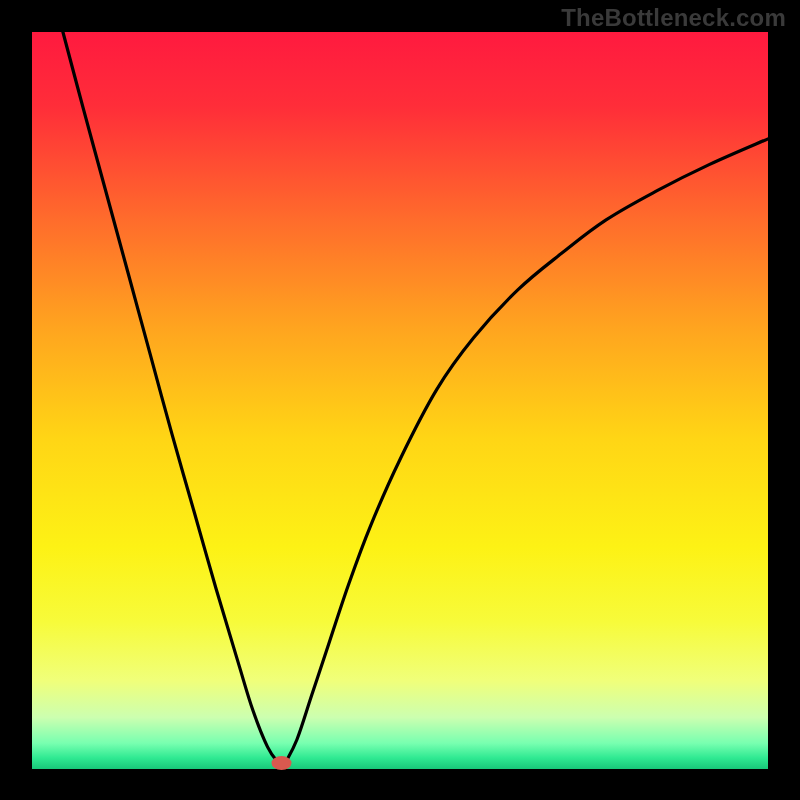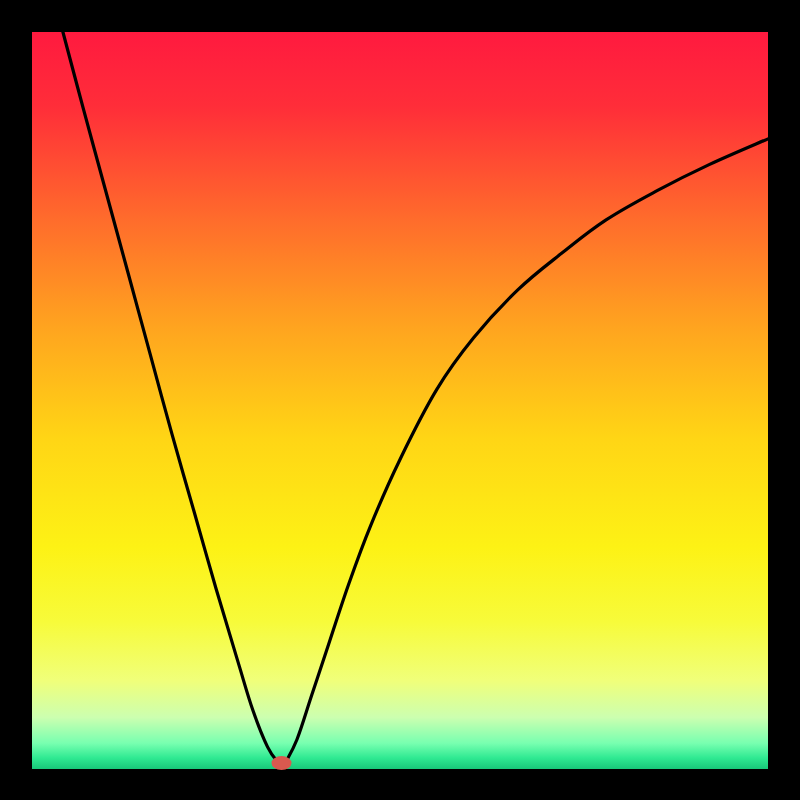--- a/index.html
+++ b/index.html
@@ -29,20 +29,21 @@
     z-index: 3;
   }
   svg {
     display: block;
   }
 </style>
 </head>
 <body>
 
 <div class="frame">
+  <div class="watermark">TheBottleneck.com</div>
   <svg id="chart-svg" width="800" height="800" viewBox="0 0 800 800">
     <defs>
       <linearGradient id="bg-grad" x1="0" y1="0" x2="0" y2="1">
           <stop offset="0%" stop-color="#ff1a3f"></stop>
           <stop offset="10%" stop-color="#ff2d39"></stop>
           <stop offset="25%" stop-color="#ff6a2c"></stop>
           <stop offset="40%" stop-color="#ffa41f"></stop>
           <stop offset="55.00000000000001%" stop-color="#ffd515"></stop>
           <stop offset="70%" stop-color="#fdf215"></stop>
           <stop offset="80%" stop-color="#f7fb3a"></stop>

